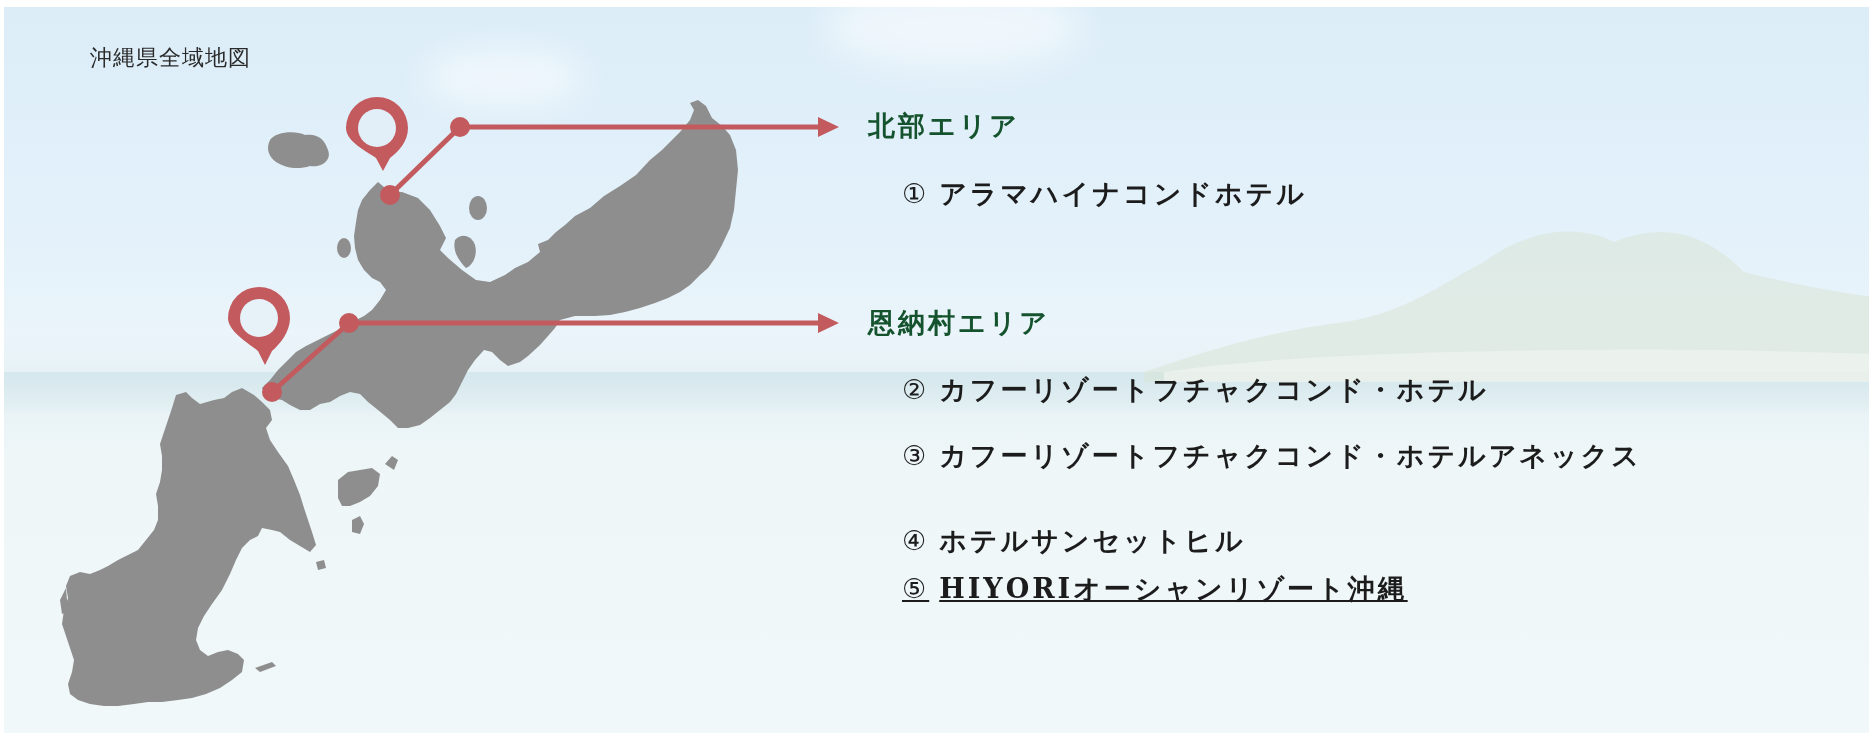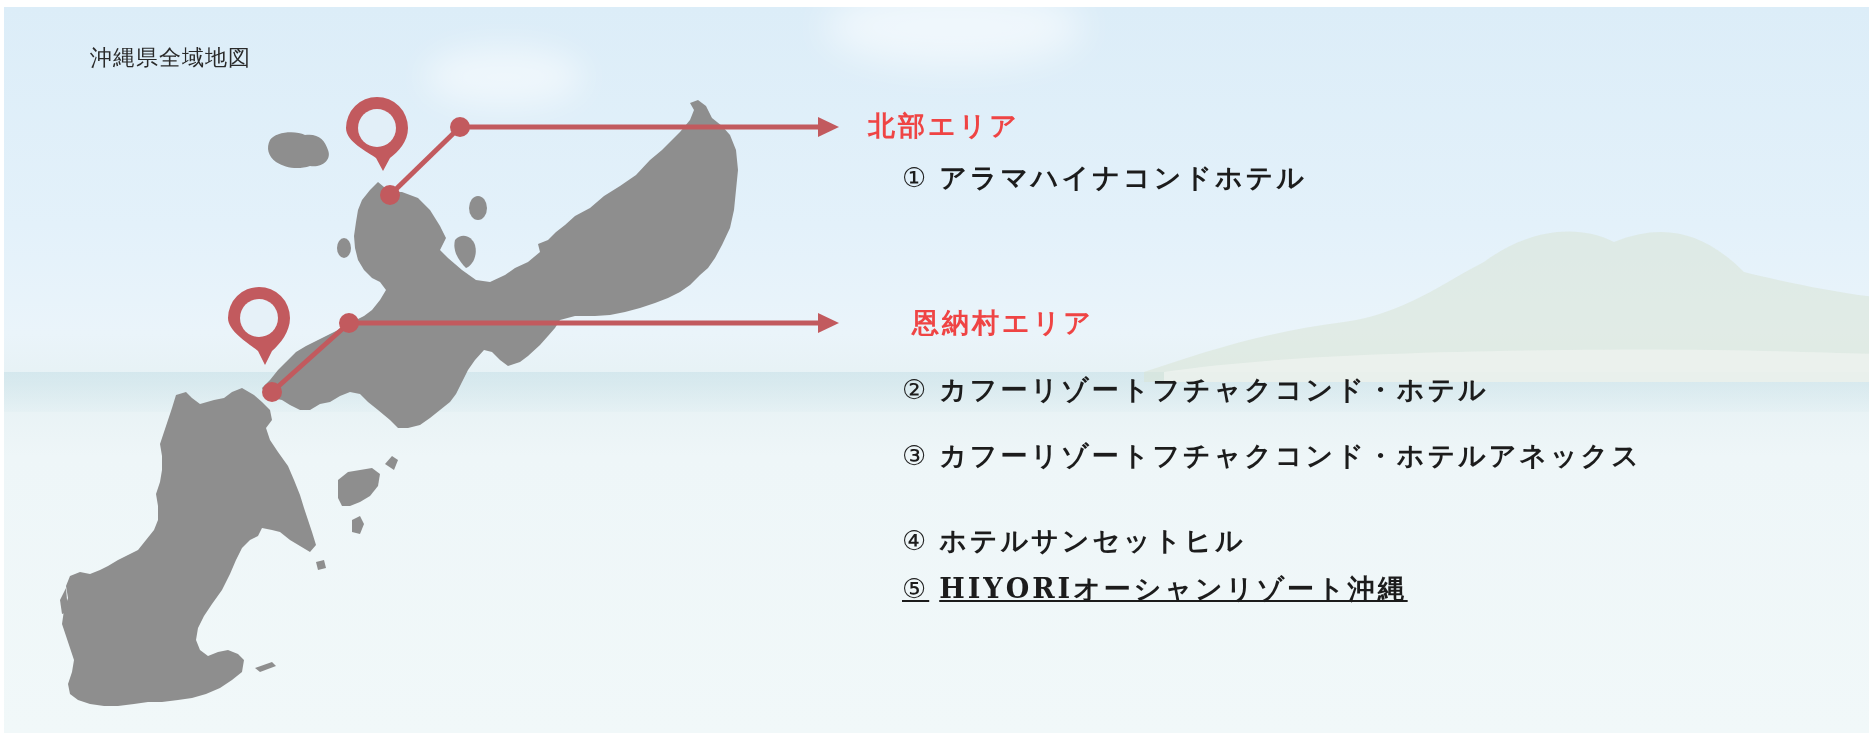--- a/index.html
+++ b/index.html
@@ -10,21 +10,21 @@
   .sky-glow { position: absolute; left: 820px; top: -20px; width: 260px; height: 80px; border-radius: 50%;
               background: rgba(255,255,255,0.55); filter: blur(18px); }
   .sky-glow2 { position: absolute; left: 420px; top: 40px; width: 160px; height: 60px; border-radius: 50%;
                background: rgba(255,255,255,0.5); filter: blur(16px); }
   .sea-band { position: absolute; left: 0; top: 365px; width: 100%; height: 40px;
               background: linear-gradient(180deg, rgba(200,225,232,0.6), rgba(220,236,240,0.3)); }
   .far-island { position: absolute; left: 1140px; top: 215px; width: 730px; height: 160px; }
   .title { position: absolute; left: 42px; top: 36px; font-size: 22px; color: #2a2a2a;
            font-family: "DejaVu Sans", "Liberation Sans", sans-serif; letter-spacing: 1px; margin-left: 44px; }
   .map-svg { position: absolute; left: 0; top: 0; }
-  .area-label { position: absolute; font-size: 27px; font-weight: bold; color: #ef4444; letter-spacing: 3px; white-space: nowrap; }
+  .area-label { position: absolute; font-size: 27px; font-weight: bold; color: #14532d; letter-spacing: 3px; white-space: nowrap; }
   .hotel { position: absolute; font-size: 27px; font-weight: bold; color: #1c1c1c; letter-spacing: 3px; white-space: nowrap; }
   .hotel .num { font-weight: normal; margin-right: 10px; }
 </style>
 </head>
 <body>
 
 <div class="panel">
   <div class="sky-glow"></div>
   <div class="sky-glow2"></div>
   <div class="sea-band"></div>
@@ -79,25 +79,25 @@
   <g stroke="#c25a5e" stroke-width="5" fill="#c25a5e">
     <line x1="272" y1="392" x2="349" y2="323"></line>
     <line x1="349" y1="323" x2="820" y2="323"></line>
     <circle cx="272" cy="392" r="10" stroke="none"></circle>
     <circle cx="349" cy="323" r="10" stroke="none"></circle>
     <path d="M818,313 L839,323 L818,333 Z" stroke="none"></path>
   </g>
 </svg>
 
 <div class="area-label" style="left:868px; top:108px;">北部エリア</div>
-<div class="hotel" style="left:902px; top:160px;">
+<div class="hotel" style="left:902px; top:176px;">
   <span class="num">①</span><span>アラマハイナコンドホテル</span>
 </div>
 
-<div class="area-label" style="left:912px; top:305px;">恩納村エリア</div>
+<div class="area-label" style="left:868px; top:305px;">恩納村エリア</div>
 <div class="hotel" style="left:902px; top:372px;">
   <span class="num">②</span><span>カフーリゾートフチャクコンド・ホテル</span>
 </div>
 <div class="hotel" style="left:902px; top:438px;text-align:right;">
   <span class="num">③</span><span>カフーリゾートフチャクコンド・ホテルアネックス</span>
 </div>
 <div class="hotel" style="left:902px; top:523px;">
   <span class="num">④</span><span>ホテルサンセットヒル</span>
 </div>
 <div class="hotel" style="left:902px; top:571px;text-decoration:underline;">

